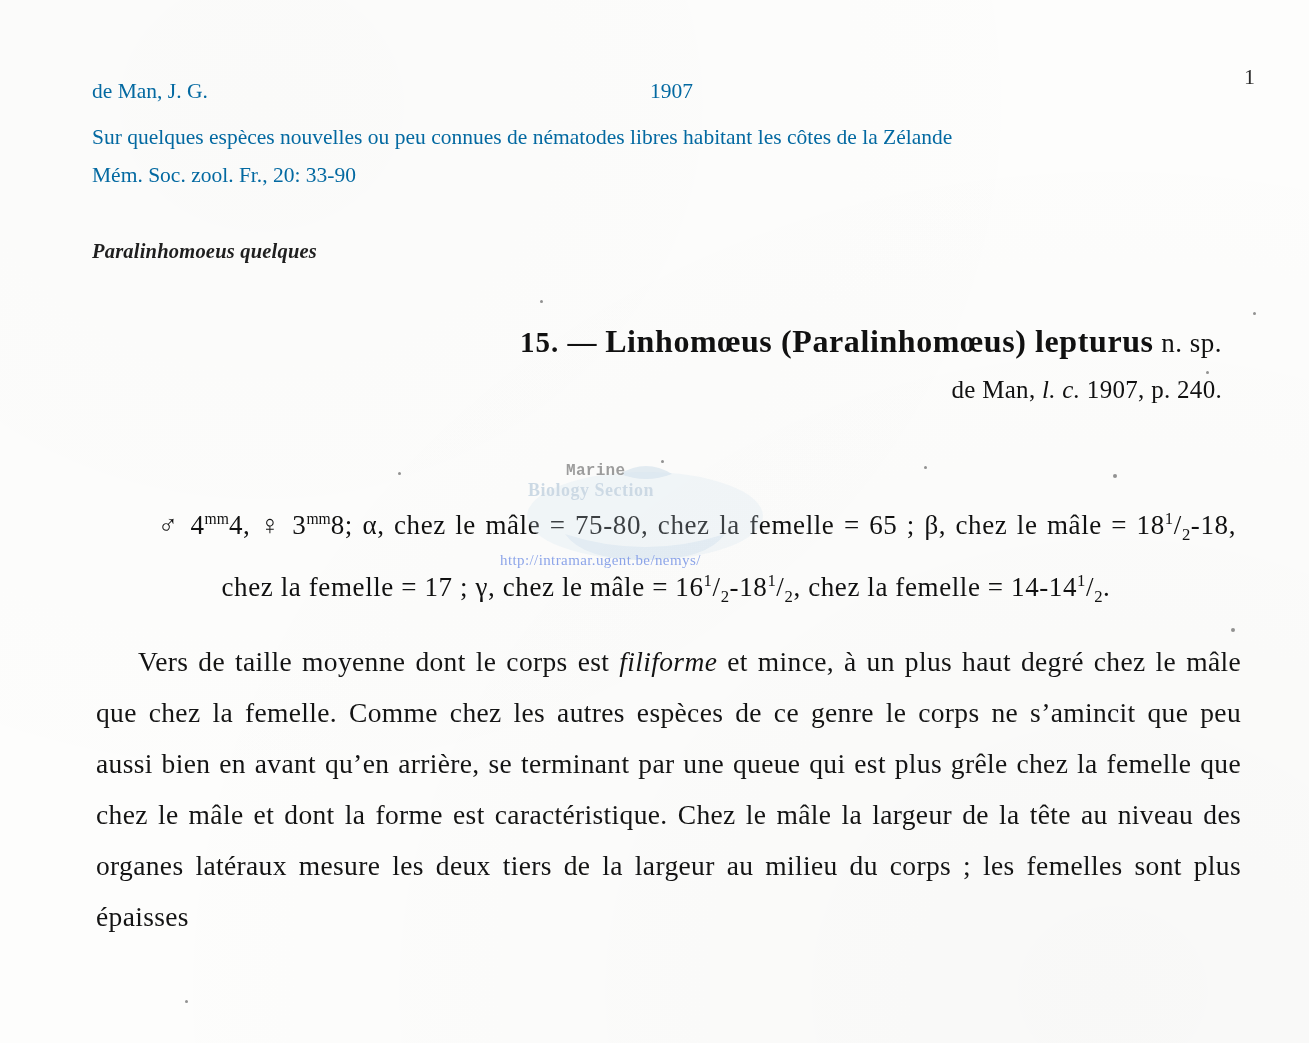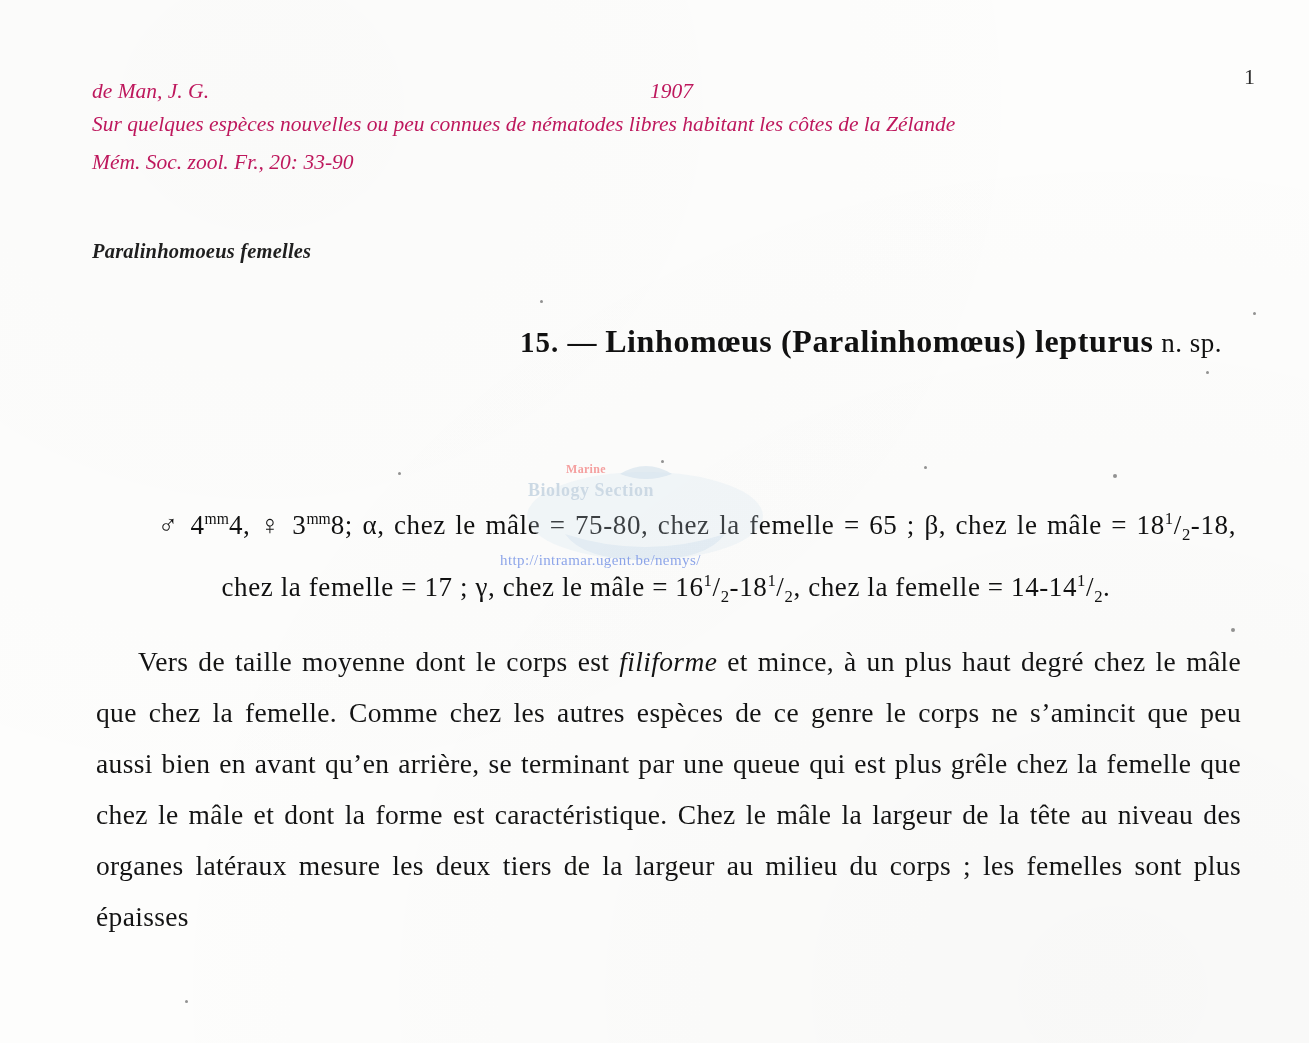--- a/index.html
+++ b/index.html
@@ -31,41 +31,40 @@
   }
 
   
   .hdr {
     position: absolute;
     left: 92px;
     top: 76px;
     width: 1100px;
     font-size: 21.5px;
     line-height: 30px;
-    color: #be185d;
-    font-style: italic;
+    color: #0369a1;
   }
   .hdr-row1 {
     position: relative;
     height: 30px;
   }
   .hdr-author {
     position: absolute;
     left: 0;
     top: 0;
     white-space: nowrap;
   }
   .hdr-year {
     position: absolute;
     left: 558px;
     top: 0;
     white-space: nowrap;
   }
   .hdr-title {
-    margin-top: 3px;
+    margin-top: 16px;
     max-width: 1030px;
   }
   .hdr-cite {
     margin-top: 8px;
   }
 
   .page-number {
     position: absolute;
     right: 54px;
     top: 64px;
@@ -198,24 +197,25 @@
     top: 114px;
     font-size: 15px;
     color: #1d4ed8;
     letter-spacing: 0.4px;
     white-space: nowrap;
   }
   .wm-brand {
     position: absolute;
     left: 96px;
     top: 24px;
-    font-size: 12px;
-    font-weight: bold;
-    color: #ef4444;
+    font-size: 16px;
+    font-weight: bold;
+    color: #404040;
     letter-spacing: 0.3px;
+    font-family: Liberation Mono, monospace;
   }
   .wm-brand2 {
     position: absolute;
     left: 58px;
     top: 42px;
     font-size: 18px;
     font-weight: bold;
     color: #9fb9d0;
     letter-spacing: 0.5px;
     white-space: nowrap;
@@ -240,27 +240,30 @@
 
   <div class="hdr">
     <div class="hdr-row1">
       <span class="hdr-author">de Man, J. G.</span>
       <span class="hdr-year">1907</span>
     </div>
     <div class="hdr-title">Sur quelques espèces nouvelles ou peu connues de nématodes libres habitant les côtes de la Zélande</div>
     <div class="hdr-cite">Mém. Soc. zool. Fr., 20: 33-90</div>
   </div>
 
-  <div class="taxon-running">Paralinhomoeus femelles</div>
+  <div class="taxon-running">Paralinhomoeus quelques</div>
 
   <div class="species-block">
     <div class="species-line1">
       <span class="species-num">15. —</span>
       <span class="species-name">Linhomœus (Paralinhomœus) lepturus</span>
       <span class="species-authority">n. sp.</span>
+    </div>
+    <div class="species-ref">
+      <span>de Man, </span><i>l. c.</i><span> 1907, p. 240.</span>
     </div>
   </div>
 
   <div class="measure">
     <span class="mfirst">♂</span>
     <span>4</span><sup class="mm">mm</sup><span>4,</span>
     <span>♀</span>
     <span>3</span><sup class="mm">mm</sup><span>8</span>;
     <span>α, chez le mâle = 75-80, chez la femelle = 65 ;</span>
     <span>β, chez le mâle = 18</span><sup class="frac">1</sup>/<sub class="frac">2</sub><span>-18, chez la femelle = 17 ;</span>

